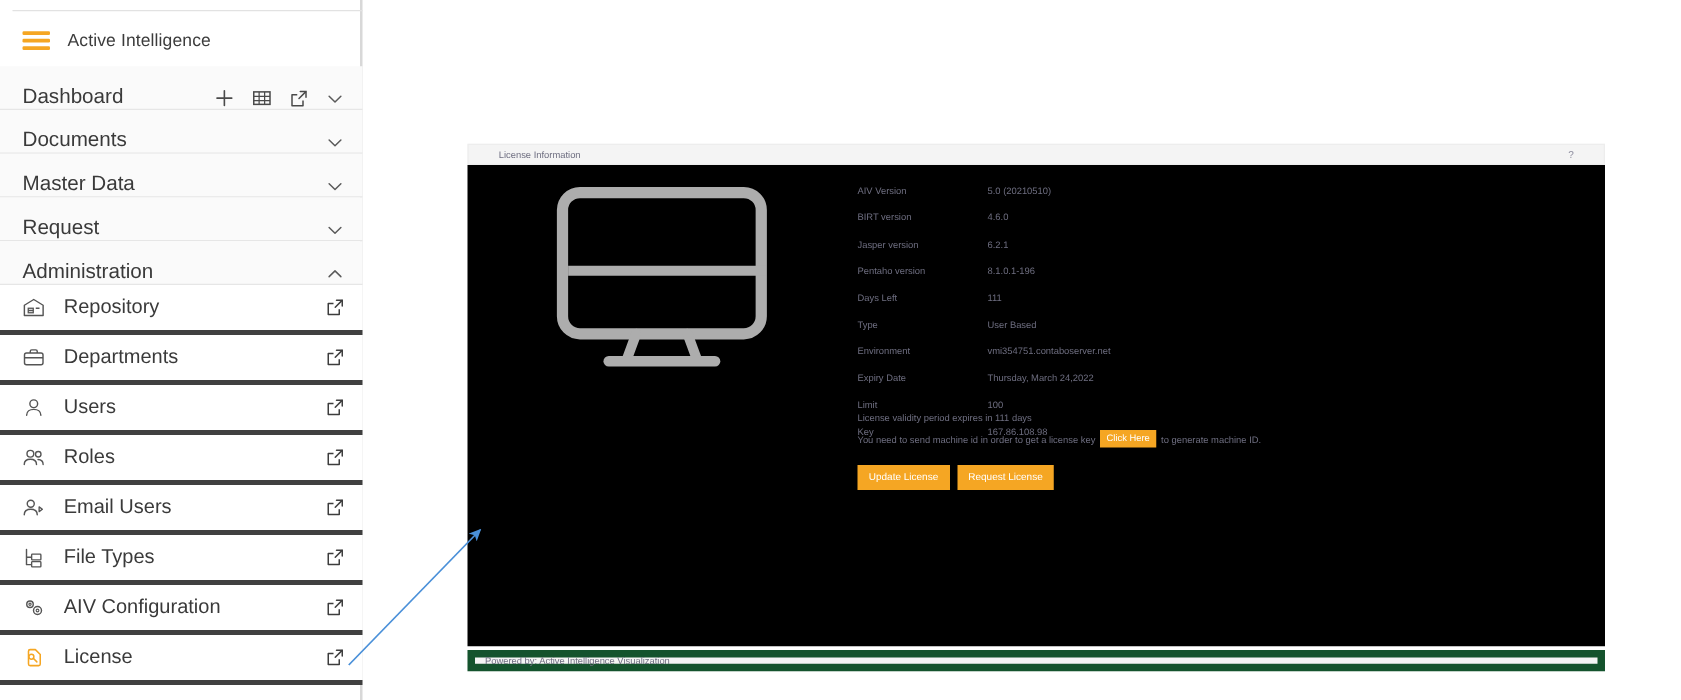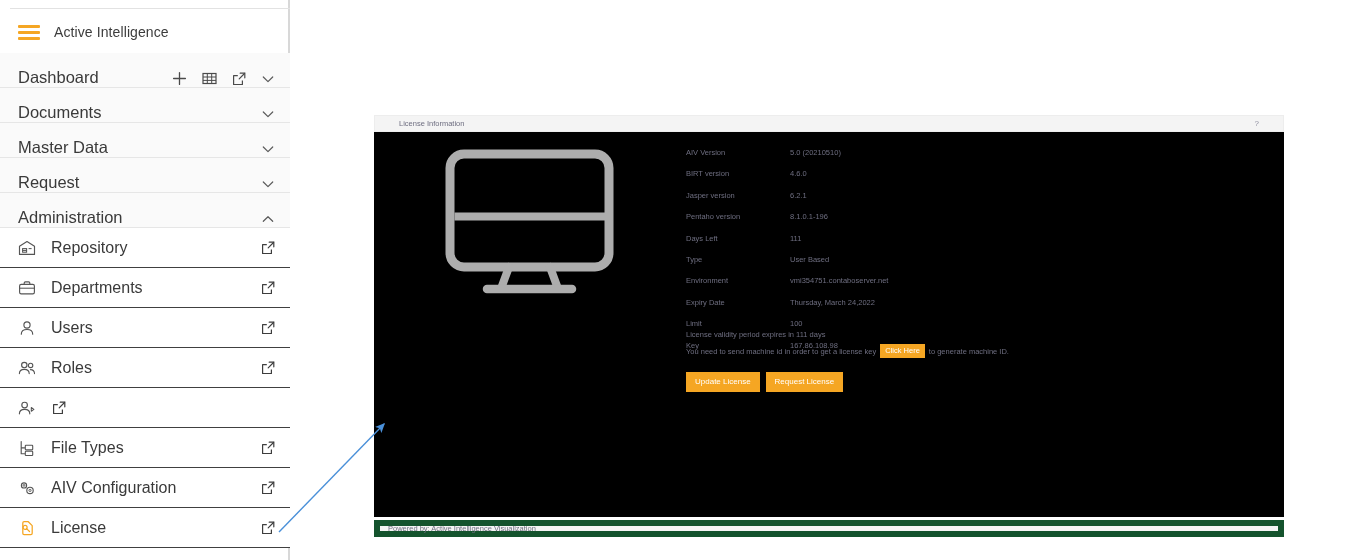--- a/index.html
+++ b/index.html
@@ -43,21 +43,21 @@
     background: #fafafa;
   }
   .nav-group .label { font-size: 16.5px; color: #3a3a3a; flex: 1; }
   .nav-group .tools { display: flex; align-items: center; gap: 13px; }
 
   .nav-item {
     position: relative;
     height: 40px;
     display: flex; align-items: center;
     padding: 0 14px 0 16px;
-    border-bottom: 1px solid #404040;
+    border-bottom: 4px solid #404040;
     background: #ffffff;
   }
   .nav-item .ico { width: 22px; height: 22px; margin-right: 13px; display:flex; align-items:center; justify-content:center; }
   .nav-item .label { font-size: 16px; color: #3a3a3a; flex: 1; }
   .nav-item .ext { width: 16px; height: 16px; display:flex; align-items:center; justify-content:center; }
 
   svg.gi { display:block; }
 
   
   #main { position:absolute; left: 292px; top: 0; right: 0; bottom: 0; background:#fff; }
@@ -272,20 +272,21 @@
       </div>
 
       <div class="nav-item">
         <span class="ico">
           <svg class="gi" width="20" height="20" viewBox="0 0 20 20">
               <circle cx="7.6" cy="7" r="2.8" fill="none" stroke="#555" stroke-width="1.15"></circle>
               <path d="M2.4 15.8c0-2.9 2.3-4.4 5.2-4.4s5.2 1.5 5.2 4.4" fill="none" stroke="#555" stroke-width="1.15" stroke-linecap="round"></path>
               <path d="M14.3 9.5l2.6 1.9-2.6 1.9z" fill="none" stroke="#555" stroke-width="1.05" stroke-linejoin="round"></path>
             </svg>
         </span>
+        <span class="label">Email Users</span>
         <span class="ext">
           <svg class="gi" width="16" height="16" viewBox="0 0 16 16">
               <path d="M9.2 2.2h4.6v4.6" stroke="#3d3d3d" stroke-width="1.2" fill="none" stroke-linecap="round"></path>
               <path d="M13.5 2.5L8.2 7.8" stroke="#3d3d3d" stroke-width="1.2" stroke-linecap="round"></path>
               <path d="M11.4 9.4v4.1H2.6V4.7h4.2" stroke="#3d3d3d" stroke-width="1.2" fill="none" stroke-linejoin="round"></path>
             </svg>
         </span>
       </div>
 
       <div class="nav-item">

